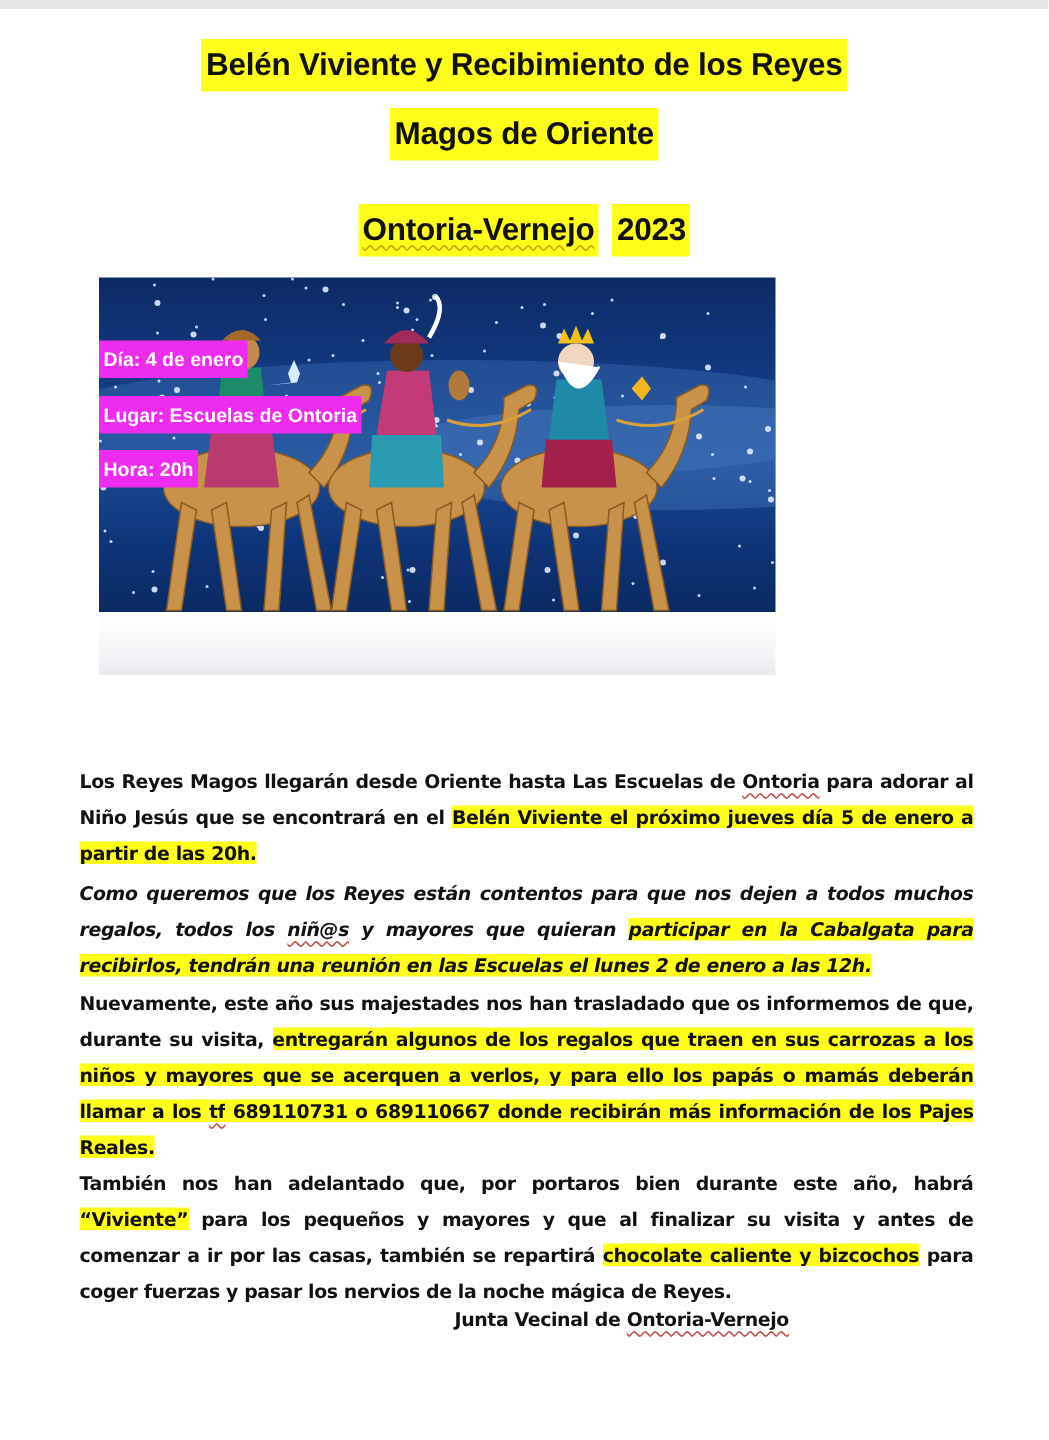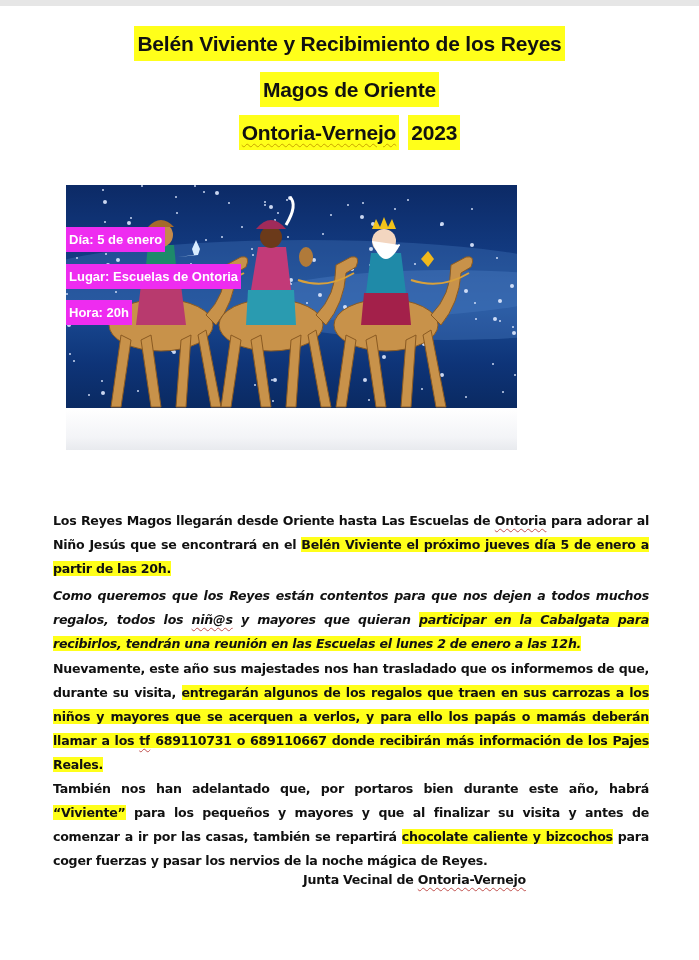--- a/index.html
+++ b/index.html
@@ -52,21 +52,21 @@
 <body>
 
 <div class="topbar"></div>
 
 <div class="row" style="top:26px;">
   <span class="title-line">Belén Viviente y Recibimiento de los Reyes</span>
 </div>
 <div class="row" style="top:72px;">
   <span class="title-line">Magos de Oriente</span>
 </div>
-<div class="row" style="top:115px;">
+<div class="row" style="top:136px;">
   <span class="title-line squiggle">Ontoria-Vernejo</span>
   <span class="title-line" style="margin-left:4px;">2023</span>
 </div>
 
 <div class="poster">
   <div class="dune1"></div>
   <div class="dune2"></div>
   <div id="flakes">
       <div class="flake" style="left: 221px; top: 125px; width: 4px; height: 4px;"></div>
       <div class="flake" style="left: 110px; top: 98px; width: 2px; height: 2px;"></div>
@@ -263,21 +263,21 @@
 
     <g stroke="#d9a13a" stroke-width="2" fill="none">
       <path d="M120 95 Q150 105 178 88"></path>
       <path d="M232 95 Q260 105 288 88"></path>
       <path d="M345 95 Q375 105 403 88"></path>
     </g>
   </svg>
 </div>
 <div class="snow-floor"></div>
 
-<div class="label-mag" style="top:227px;">Día: 5 de enero</div>
+<div class="label-mag" style="top:227px;">Día: 4 de enero</div>
 <div class="label-mag" style="top:264px;">Lugar: Escuelas de Ontoria</div>
 <div class="label-mag" style="top:300px;">Hora: 20h</div>
 
 <div class="para" style="top:509px;">
   <span>Los Reyes Magos llegarán desde Oriente hasta Las Escuelas de </span><span class="red-squiggle">Ontoria</span><span> para adorar al Niño Jesús que se encontrará en el </span><span class="hl">Belén Viviente el próximo jueves día 5 de enero a partir de las 20h.</span>
 </div>
 
 <div class="para" style="top:584px;font-style:italic;">
   <span>Como queremos que los Reyes están contentos para que nos dejen a todos muchos regalos, todos los </span><span class="red-squiggle">niñ@s</span><span> y mayores que quieran </span><span class="hl">participar en la Cabalgata para recibirlos, tendrán una reunión en las Escuelas el lunes 2 de enero a las 12h.</span>
 </div>

